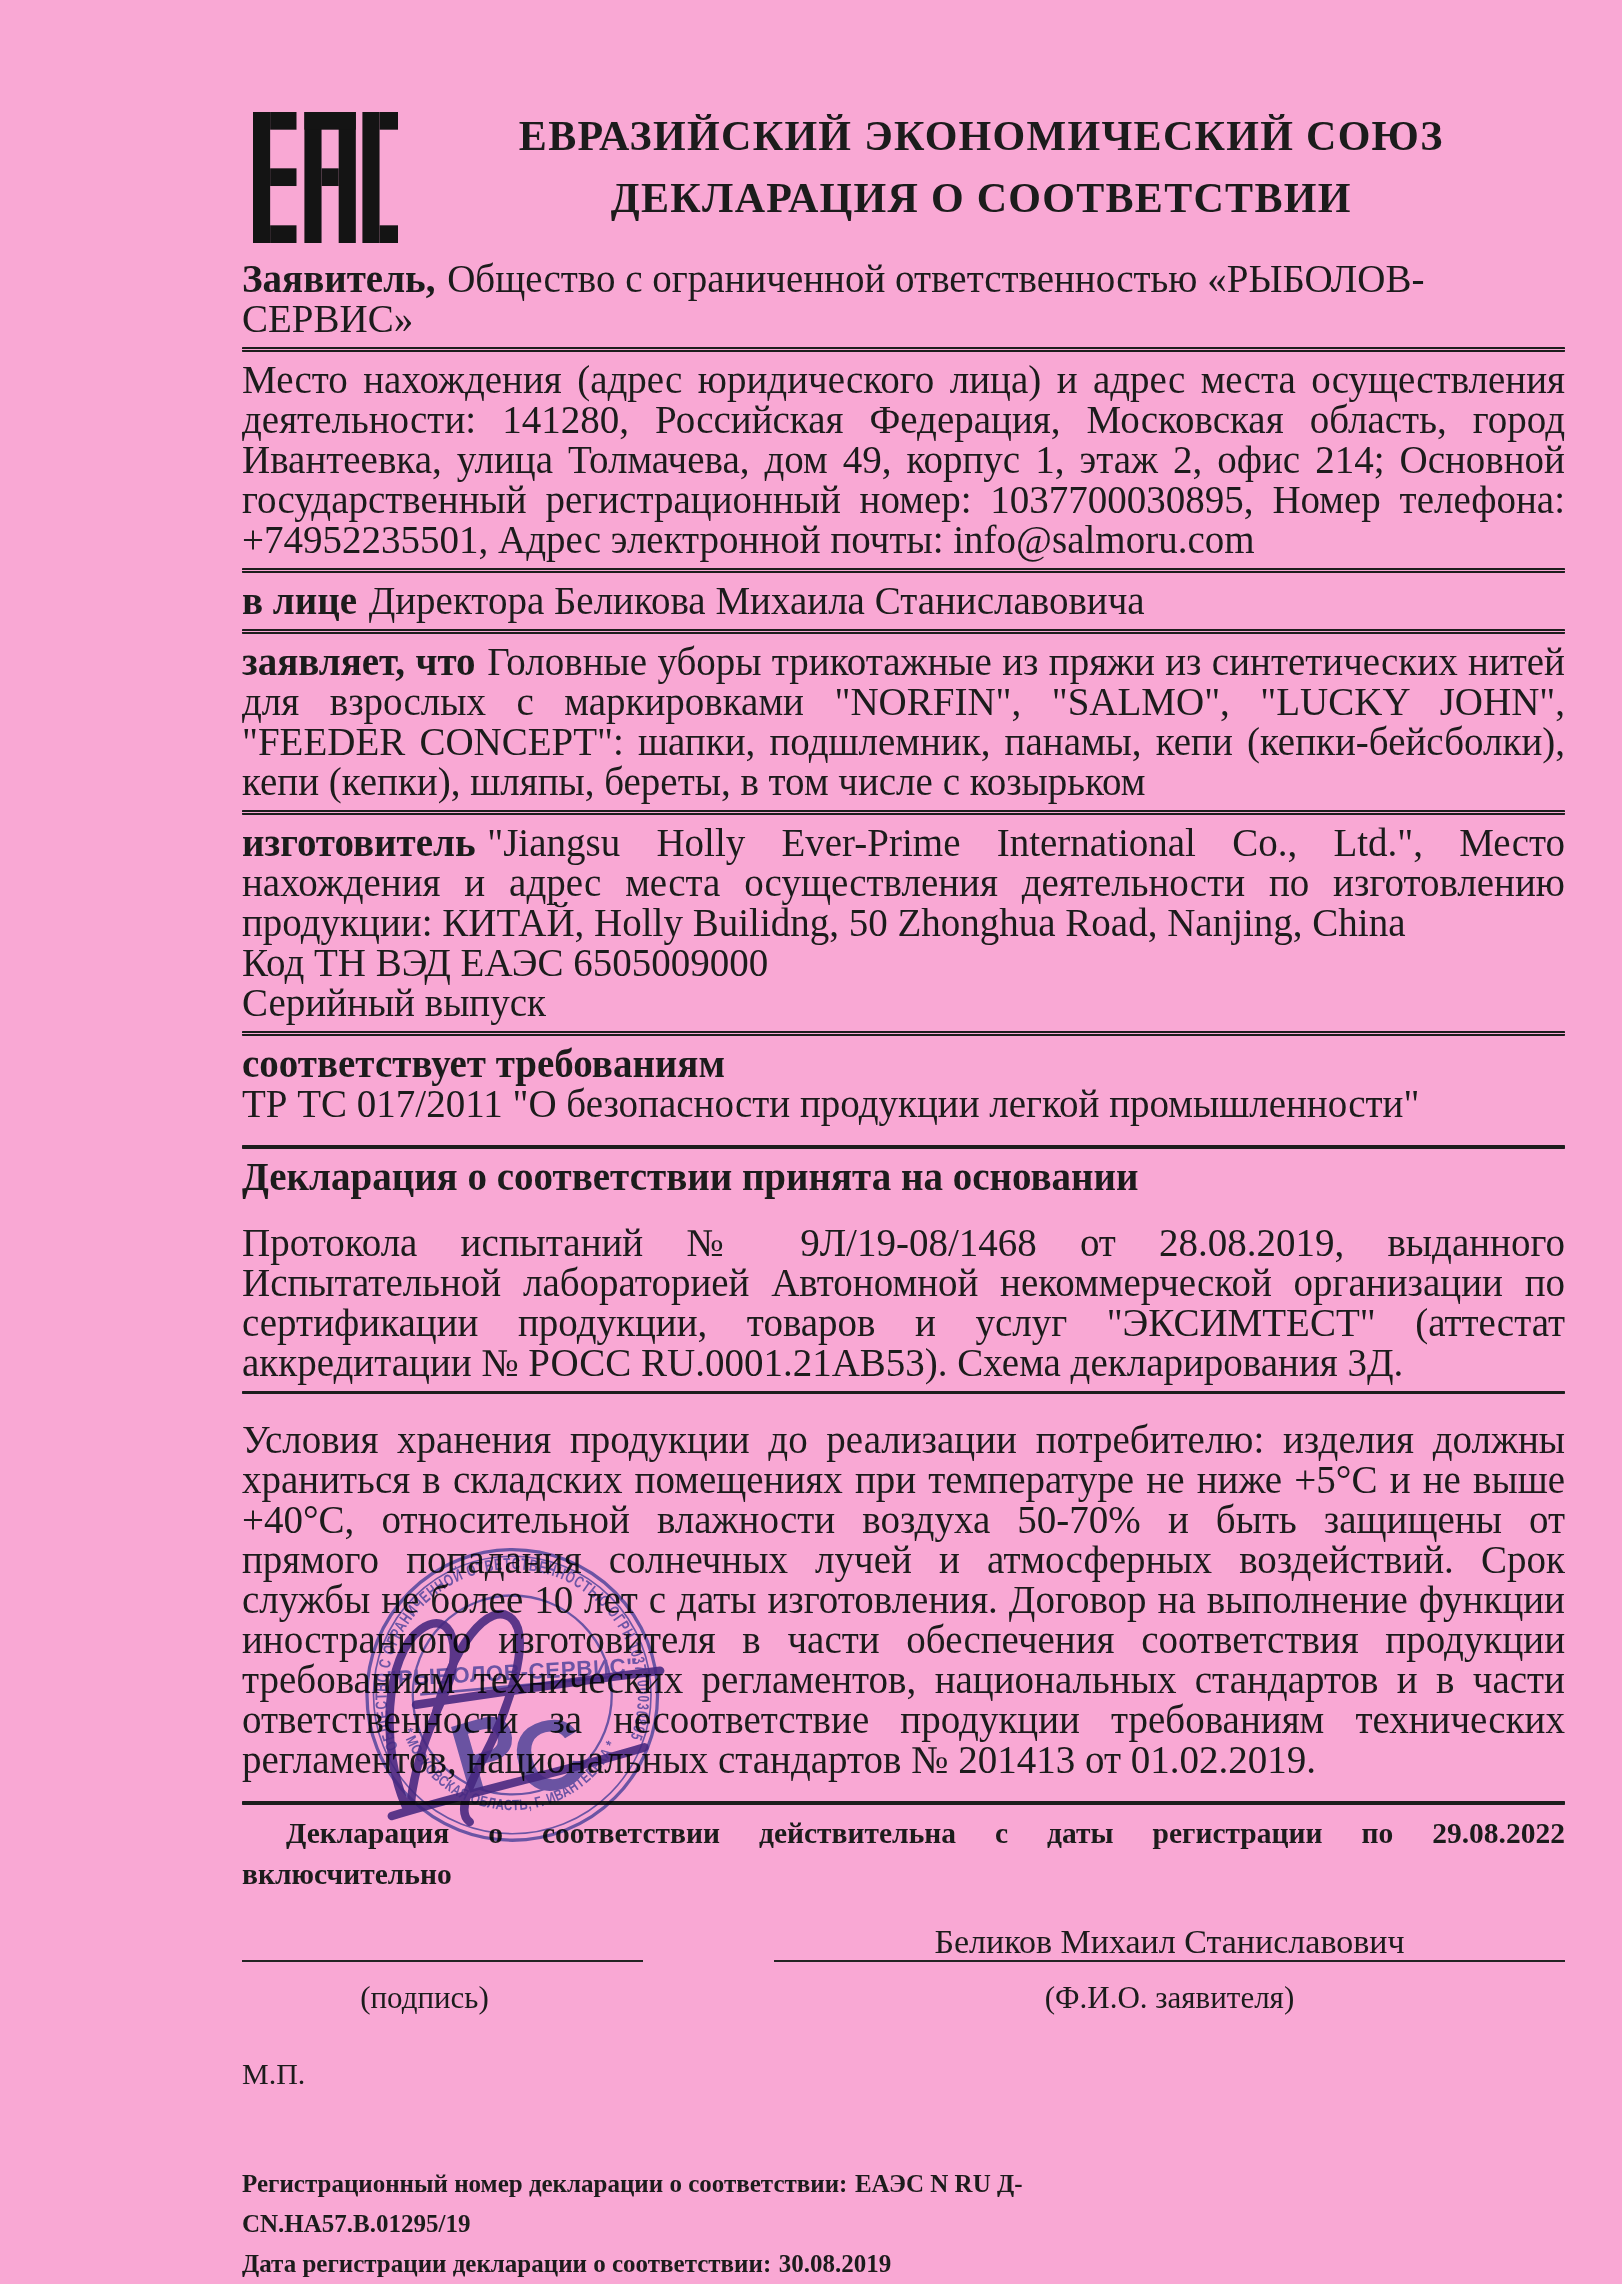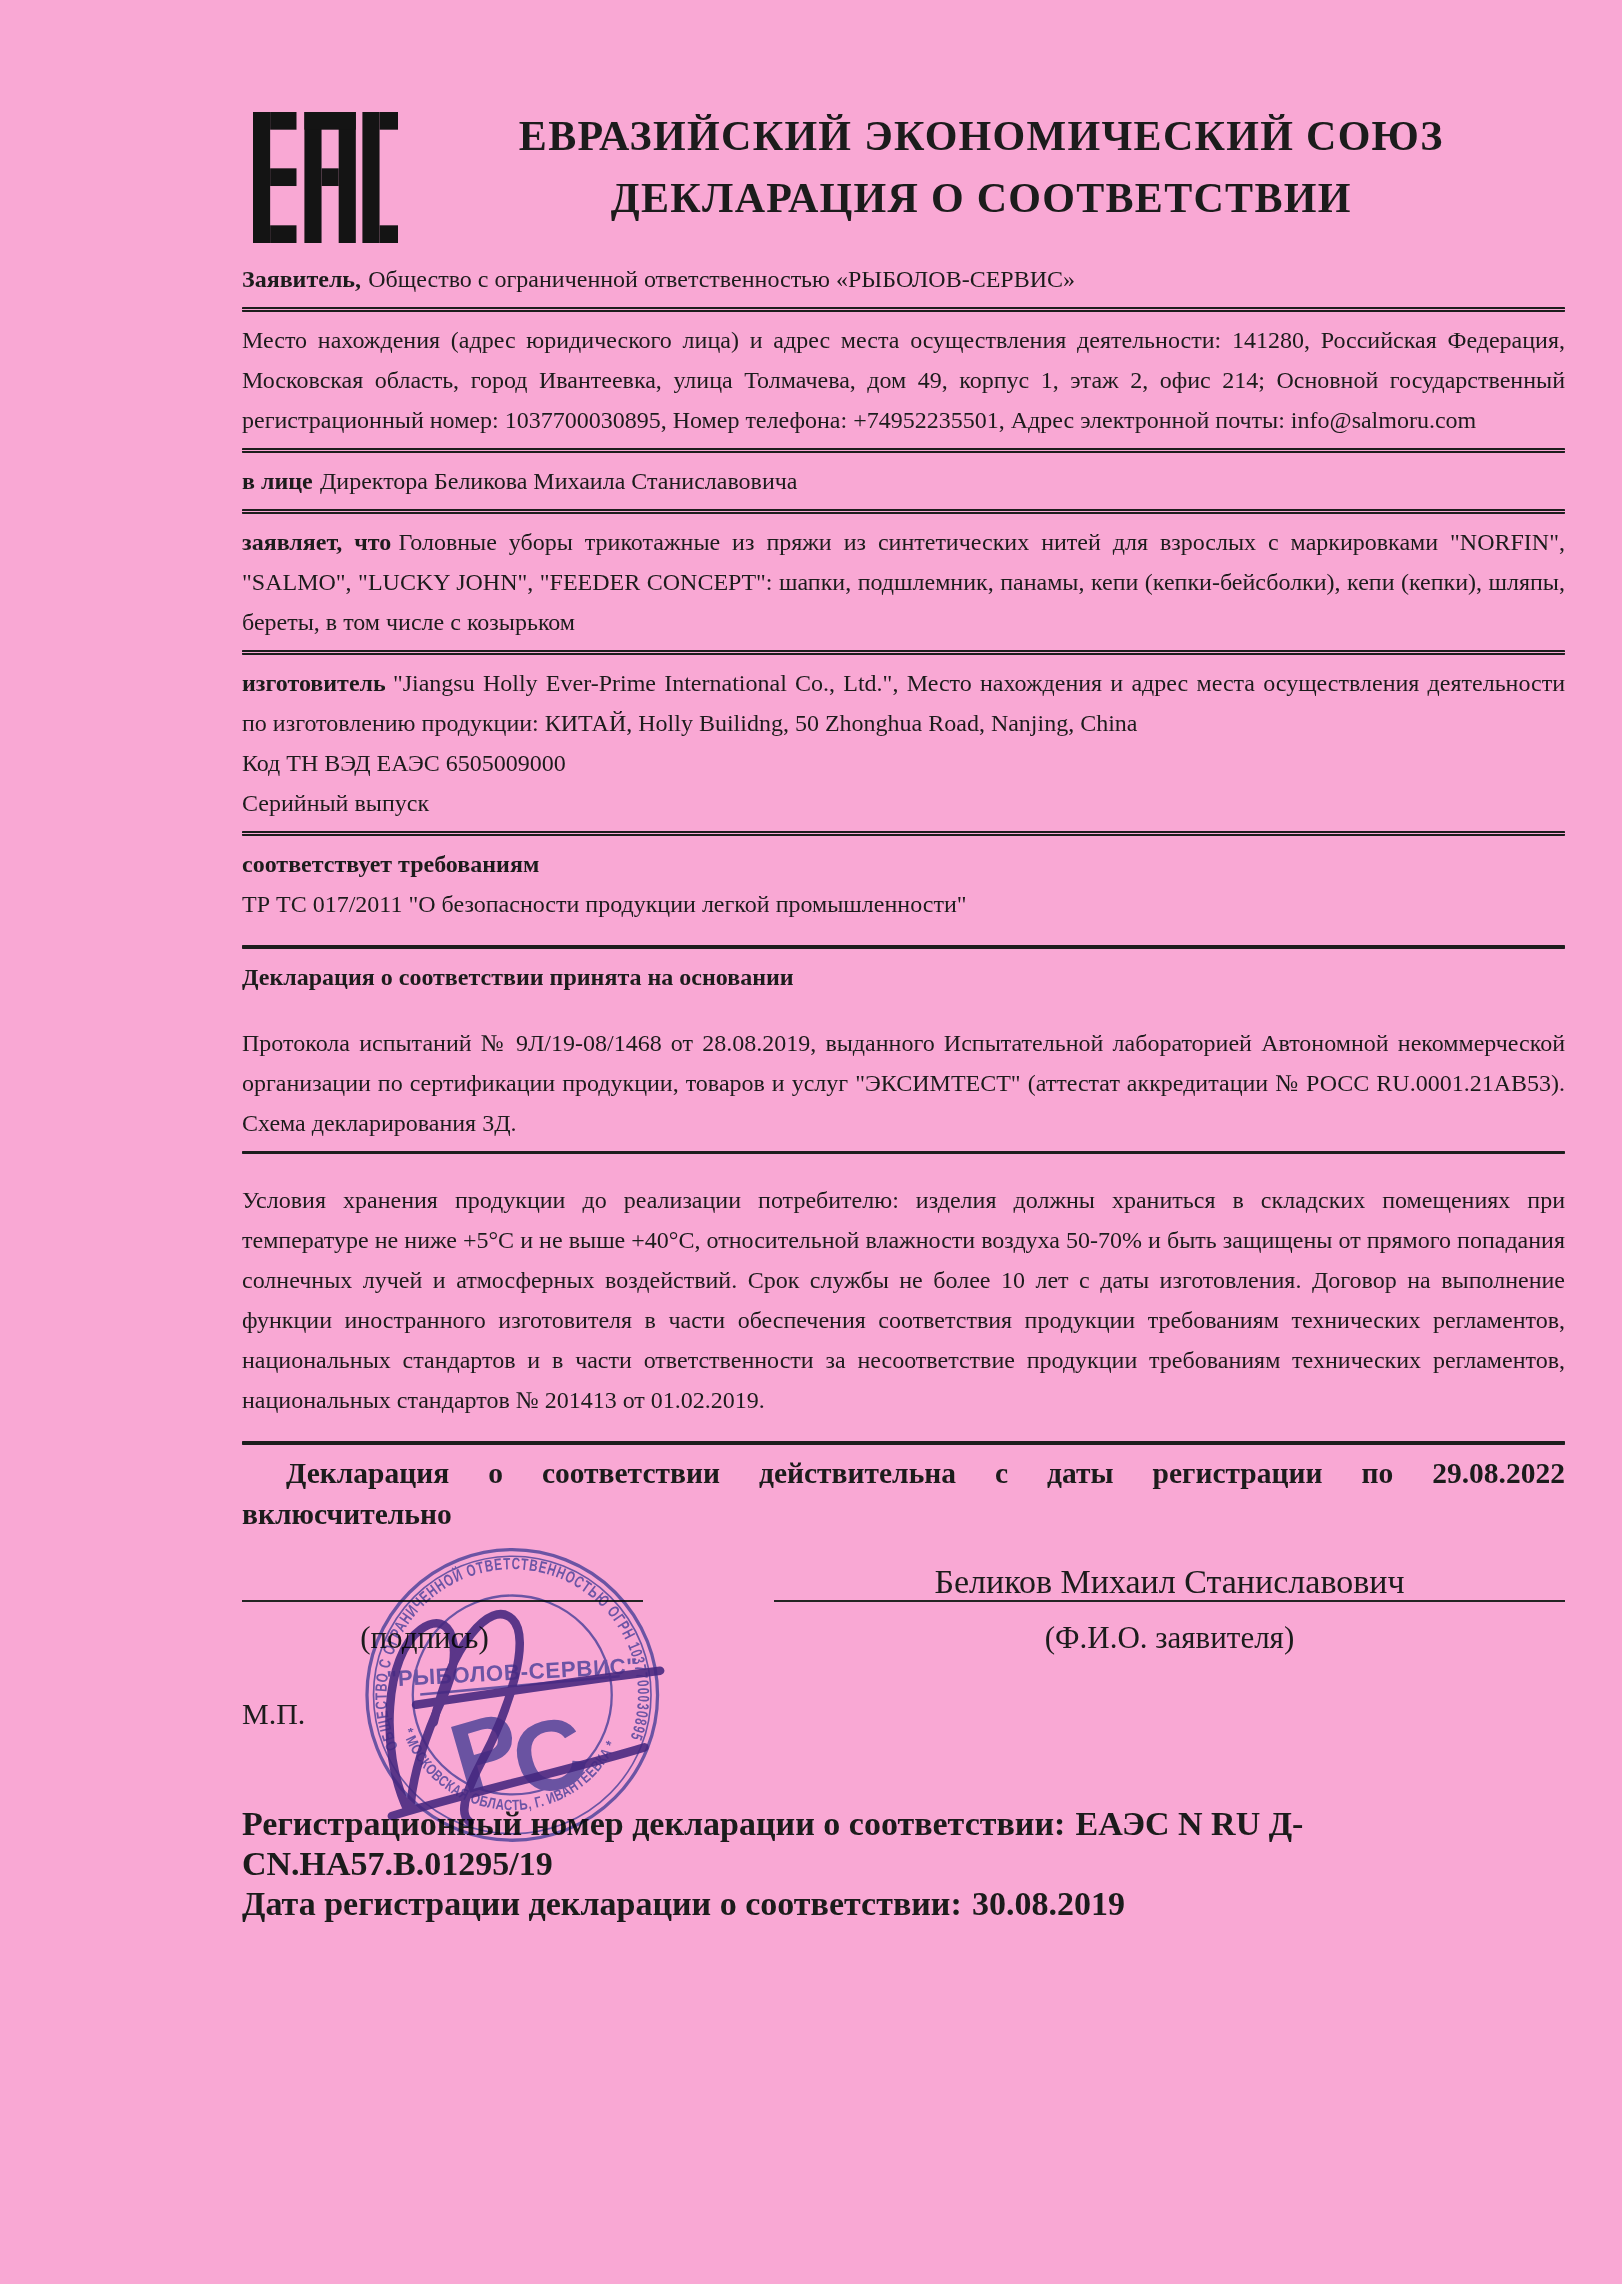--- a/index.html
+++ b/index.html
@@ -15,21 +15,21 @@
   .content { position: absolute; left: 242px; top: 98px; width: 1323px; }
 
   
   .doc-header { display: flex; align-items: flex-start; }
   .eac-logo { flex: none; width: 145px; height: 131px; margin-top: 14.4px; margin-left: 10.5px; }
   .eac-logo svg { width: 100%; height: 100%; }
   .titles { flex: 1; padding-top: 6.5px; }
   .title { font-size: 42px; font-weight: bold; line-height: 62px; letter-spacing: 1.3px; text-align: center; white-space: nowrap; }
 
   
-  .line, .para { font-size: 24px; line-height: 40px; }
+  .line, .para { font-size: 39px; line-height: 40px; }
   .para { text-align: justify; margin: 0; }
   .b { font-weight: bold; }
   .after-lbl { margin-left: .3em; }
   .applicant-line { margin-top: 15.7px; }
   .gap-top { margin-top: 26px; }
 
   
   .rule { height: 2.6px; background: #1d1d1d; margin: 7.9px 0; border-radius: 0.7px; }
   .rule.double { height: 5.2px; background: linear-gradient(#1d1d1d 0 2px, transparent 2px 3.3px, #1d1d1d 3.3px 5.2px); }
   .rule.thick { height: 3.9px; }
@@ -52,21 +52,21 @@
   .fio { text-align: center; font-size: 34px; line-height: 37px; }
 
   
   .stamp-overlay {
     position: absolute; left: 223px; top: 1518px; width: 589px; height: 367px;
     mix-blend-mode: multiply; pointer-events: none; z-index: 3;
   }
 
   
   .doc-footer { margin-top: 73px; }
-  .f-line { font-weight: bold; font-size: 34px; line-height: 40px; }
+  .f-line { font-weight: bold; font-size: 25px; line-height: 40px; }
 </style>
 </head>
 <body>
 
 <div class="page">
   <div class="content">
 
     <div class="doc-header">
       <div class="eac-logo">
         <svg viewBox="0 0 220 200" preserveAspectRatio="none" aria-hidden="true">

